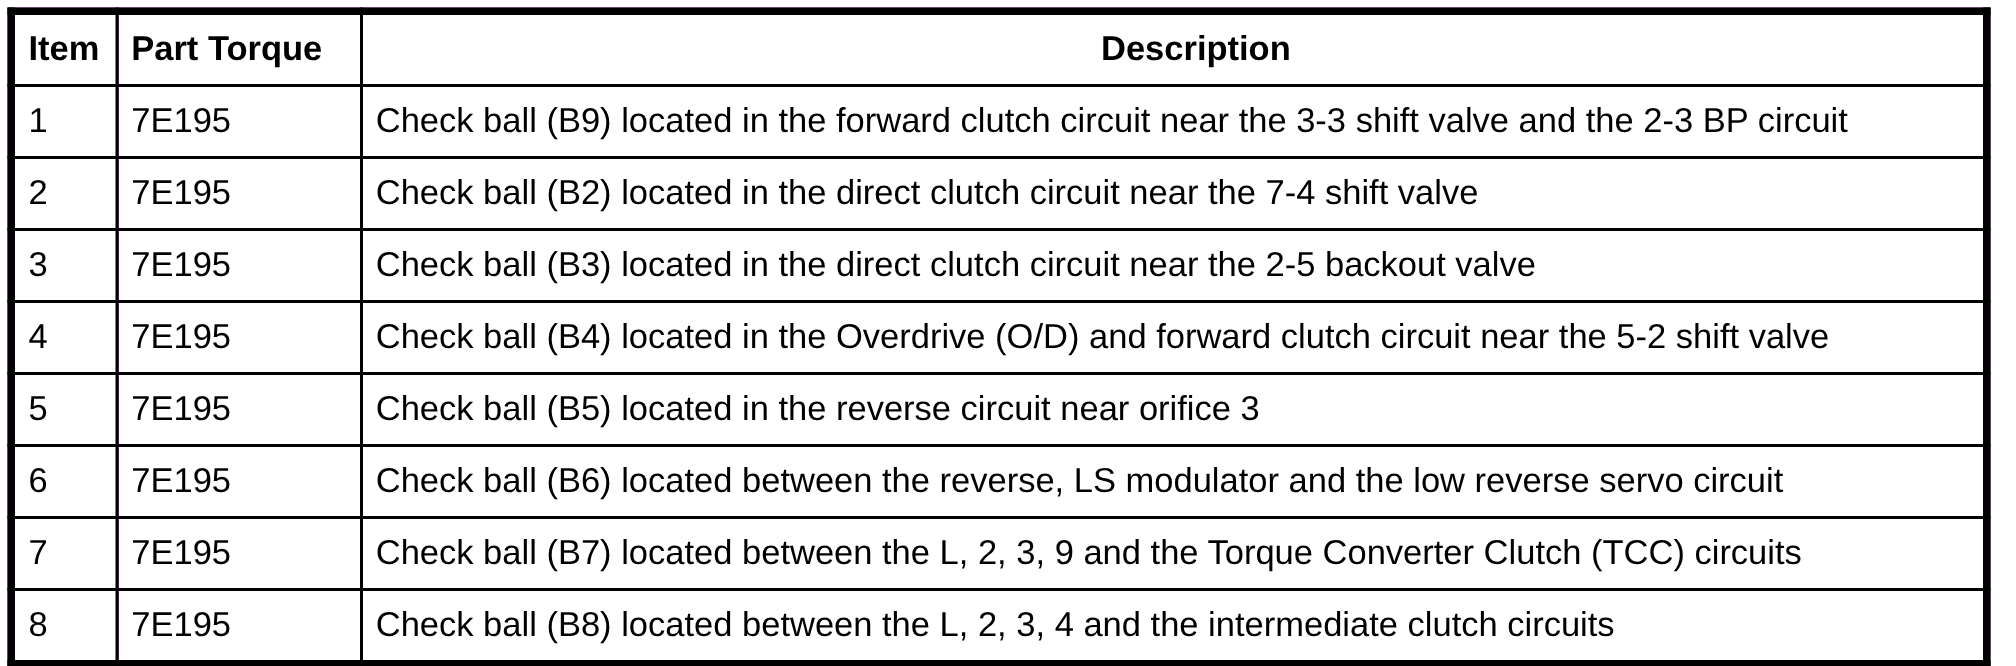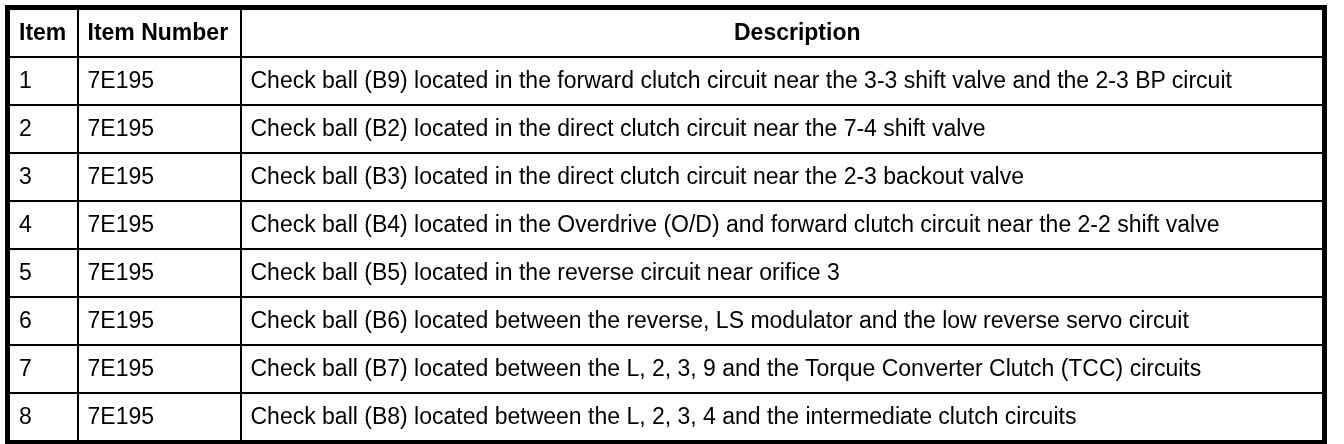--- a/index.html
+++ b/index.html
@@ -63,44 +63,44 @@
 <div class="page">
   <table class="parts-table">
     <colgroup>
       <col class="col-item">
       <col class="col-part">
       <col class="col-desc">
     </colgroup>
     <thead>
       <tr>
         <th>Item</th>
-        <th>Item Number</th>
+        <th>Part Torque</th>
         <th class="desc-header">Description</th>
       </tr>
     </thead>
     <tbody>
       <tr>
         <td>1</td>
         <td>7E195</td>
         <td>Check ball (B9) located in the forward clutch circuit near the 3-3 shift valve and the 2-3 BP circuit</td>
       </tr>
       <tr>
         <td>2</td>
         <td>7E195</td>
         <td>Check ball (B2) located in the direct clutch circuit near the 7-4 shift valve</td>
       </tr>
       <tr>
         <td>3</td>
         <td>7E195</td>
-        <td>Check ball (B3) located in the direct clutch circuit near the 2-3 backout valve</td>
+        <td>Check ball (B3) located in the direct clutch circuit near the 2-5 backout valve</td>
       </tr>
       <tr>
         <td>4</td>
         <td>7E195</td>
-        <td>Check ball (B4) located in the Overdrive (O/D) and forward clutch circuit near the 2-2 shift valve</td>
+        <td>Check ball (B4) located in the Overdrive (O/D) and forward clutch circuit near the 5-2 shift valve</td>
       </tr>
       <tr>
         <td>5</td>
         <td>7E195</td>
         <td>Check ball (B5) located in the reverse circuit near orifice 3</td>
       </tr>
       <tr>
         <td>6</td>
         <td>7E195</td>
         <td>Check ball (B6) located between the reverse, LS modulator and the low reverse servo circuit</td>

